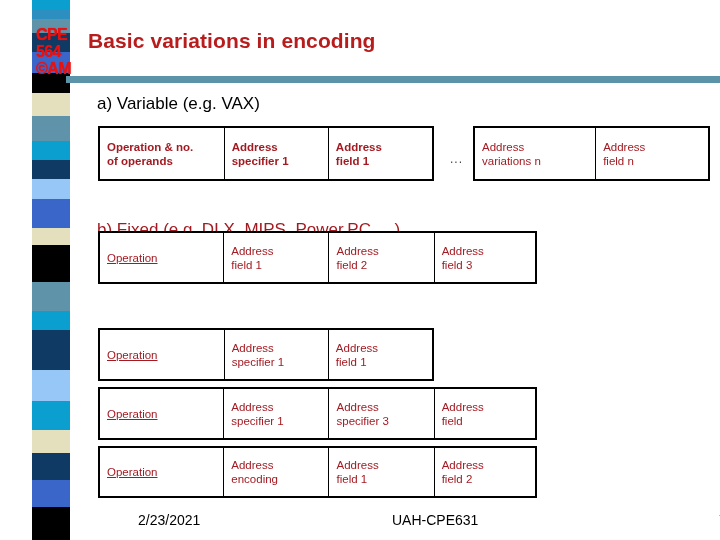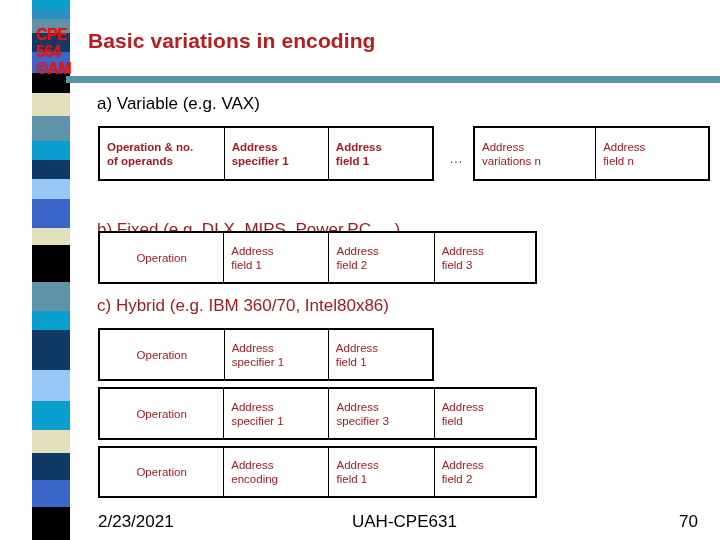--- a/index.html
+++ b/index.html
@@ -96,21 +96,21 @@
   }
   .fmt-table td {
     border: 1px solid #000000;
     color: #a31b22;
     font-size: 11.5px;
     line-height: 14px;
     padding: 5px 7px;
     vertical-align: middle;
     background: #ffffff;
   }
-  .fmt-table td.center { text-align: center; }
+  .fmt-table td.center { text-align: left; text-decoration: underline; }
   .fmt-table td .l { display: block; white-space: nowrap; }
 
   .ellipsis {
     position: absolute;
     font-size: 12px;
     color: #444444;
     letter-spacing: 1px;
   }
 
   
@@ -123,23 +123,24 @@
   #table-b { left: 98px; top: 231px; width: 439px; height: 53px; }
 
   #head-c { left: 97px; top: 296px; }
   #table-c1 { left: 98px; top: 328px; width: 336px; height: 53px; }
   #table-c2 { left: 98px; top: 387px; width: 439px; height: 53px; }
   #table-c3 { left: 98px; top: 446px; width: 439px; height: 52px; }
 
   
   .footer-item {
     position: absolute;
-    font-size: 17px;
+    font-size: 14px;
     color: #000000;
     white-space: nowrap;
+    margin-left: 40px;
   }
   #footer-date { left: 98px; top: 512px; }
   #footer-center { left: 352px; top: 512px; }
   #footer-page { left: 679px; top: 512px; }
 </style>
 </head>
 <body>
 
 <div id="color-strip">
     <div class="band" style="height: 10.3846px; background: rgb(11, 159, 208);"></div>
@@ -233,21 +234,20 @@
         <span class="l">field 2</span>
       </td>
       <td style="width:23%">
         <span class="l">Address</span>
         <span class="l">field 3</span>
       </td>
     </tr>
   </tbody>
     </table>
 
-  <div class="section-head red" id="head-c">c) Hybrid (e.g. IBM 360/70, Intel80x86)</div>
 
   <table class="fmt-table" id="table-c1">
     <tbody>
         <tr>
       <td class="center" style="width:38%">
         <span class="l">Operation</span>
       </td>
       <td style="width:31%">
         <span class="l">Address</span>
         <span class="l">specifier 1</span>

